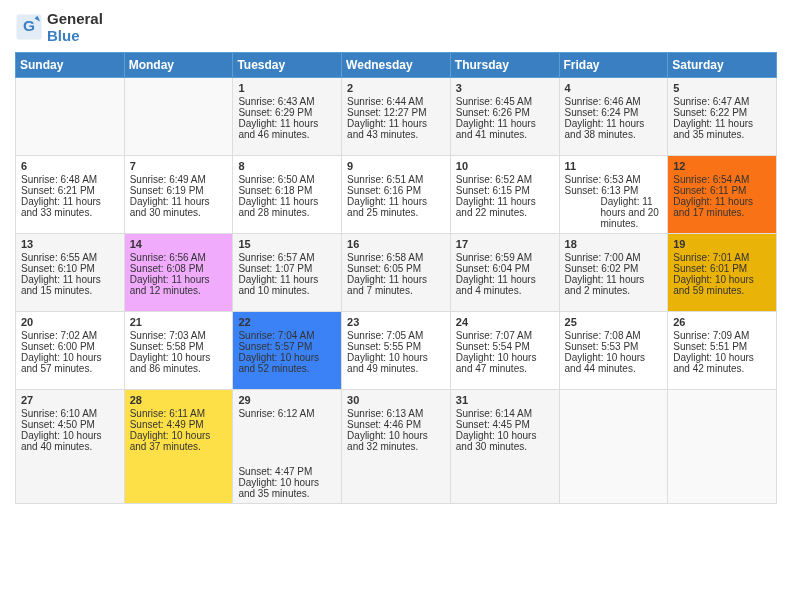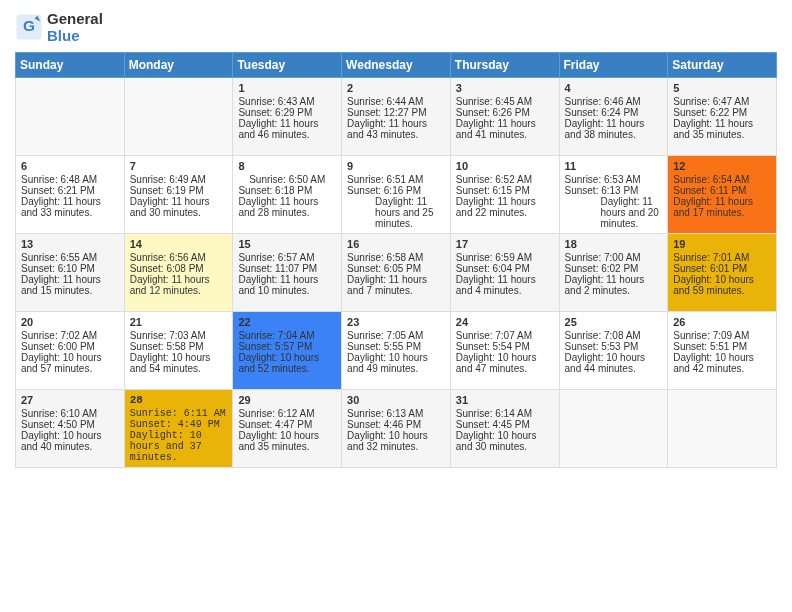--- a/index.html
+++ b/index.html
@@ -164,29 +164,29 @@
             <span style="display: block;">Daylight: 11 hours and 33 minutes.</span>
           </td>
           <td style="background: rgb(255, 255, 255);">
             <span class="day-num">7</span>
             <span style="display: block;">Sunrise: 6:49 AM</span>
             <span style="display: block;">Sunset: 6:19 PM</span>
             <span style="display: block;">Daylight: 11 hours and 30 minutes.</span>
           </td>
           <td style="background: rgb(255, 255, 255);">
             <span class="day-num">8</span>
-            <span style="display: block; text-align: center;">Sunrise: 6:50 AM</span>
+            <span style="display: block;">Sunrise: 6:50 AM</span>
             <span style="display: block;">Sunset: 6:18 PM</span>
             <span style="display: block;">Daylight: 11 hours and 28 minutes.</span>
           </td>
           <td style="background: rgb(255, 255, 255);">
             <span class="day-num">9</span>
             <span style="display: block;">Sunrise: 6:51 AM</span>
             <span style="display: block;">Sunset: 6:16 PM</span>
-            <span style="display: block; margin-left: 28px;">Daylight: 11 hours and 25 minutes.</span>
+            <span style="display: block;">Daylight: 11 hours and 25 minutes.</span>
           </td>
           <td style="background: rgb(255, 255, 255);">
             <span class="day-num">10</span>
             <span style="display: block;">Sunrise: 6:52 AM</span>
             <span style="display: block;">Sunset: 6:15 PM</span>
             <span style="display: block;">Daylight: 11 hours and 22 minutes.</span>
           </td>
           <td style="background: rgb(255, 255, 255);">
             <span class="day-num">11</span>
             <span style="display: block;">Sunrise: 6:53 AM</span>
@@ -200,30 +200,30 @@
             <span style="display: block;">Daylight: 11 hours and 17 minutes.</span>
           </td>
         </tr>
         <tr>
           <td style="background: rgb(245, 245, 245);">
             <span class="day-num">13</span>
             <span style="display: block;">Sunrise: 6:55 AM</span>
             <span style="display: block;">Sunset: 6:10 PM</span>
             <span style="display: block;">Daylight: 11 hours and 15 minutes.</span>
           </td>
-          <td style="background: #fef9c3;">
+          <td style="background: #f0abfc;">
             <span class="day-num">14</span>
             <span style="display: block;">Sunrise: 6:56 AM</span>
             <span style="display: block;">Sunset: 6:08 PM</span>
             <span style="display: block;">Daylight: 11 hours and 12 minutes.</span>
           </td>
           <td style="background: rgb(245, 245, 245);">
             <span class="day-num">15</span>
             <span style="display: block;">Sunrise: 6:57 AM</span>
-            <span style="display: block;">Sunset: 11:07 PM</span>
+            <span style="display: block;">Sunset: 1:07 PM</span>
             <span style="display: block;">Daylight: 11 hours and 10 minutes.</span>
           </td>
           <td style="background: rgb(245, 245, 245);">
             <span class="day-num">16</span>
             <span style="display: block;">Sunrise: 6:58 AM</span>
             <span style="display: block;">Sunset: 6:05 PM</span>
             <span style="display: block;">Daylight: 11 hours and 7 minutes.</span>
           </td>
           <td style="background: rgb(245, 245, 245);">
             <span class="day-num">17</span>
@@ -248,21 +248,21 @@
           <td style="background: rgb(255, 255, 255);">
             <span class="day-num">20</span>
             <span style="display: block;">Sunrise: 7:02 AM</span>
             <span style="display: block;">Sunset: 6:00 PM</span>
             <span style="display: block;">Daylight: 10 hours and 57 minutes.</span>
           </td>
           <td style="background: rgb(255, 255, 255);">
             <span class="day-num">21</span>
             <span style="display: block;">Sunrise: 7:03 AM</span>
             <span style="display: block;">Sunset: 5:58 PM</span>
-            <span style="display: block;">Daylight: 10 hours and 54 minutes.</span>
+            <span style="display: block;">Daylight: 10 hours and 86 minutes.</span>
           </td>
           <td style="background: #3b82f6;">
             <span class="day-num">22</span>
             <span style="display: block;">Sunrise: 7:04 AM</span>
             <span style="display: block;">Sunset: 5:57 PM</span>
             <span style="display: block;">Daylight: 10 hours and 52 minutes.</span>
           </td>
           <td style="background: rgb(255, 255, 255);">
             <span class="day-num">23</span>
             <span style="display: block;">Sunrise: 7:05 AM</span>
@@ -288,30 +288,30 @@
             <span style="display: block;">Daylight: 10 hours and 42 minutes.</span>
           </td>
         </tr>
         <tr>
           <td style="background: rgb(245, 245, 245);">
             <span class="day-num">27</span>
             <span style="display: block;">Sunrise: 6:10 AM</span>
             <span style="display: block;">Sunset: 4:50 PM</span>
             <span style="display: block;">Daylight: 10 hours and 40 minutes.</span>
           </td>
-          <td style="background: #eab308; font-family: Liberation Mono, monospace;">
+          <td style="background: #fde047;">
             <span class="day-num">28</span>
             <span style="display: block;">Sunrise: 6:11 AM</span>
             <span style="display: block;">Sunset: 4:49 PM</span>
             <span style="display: block;">Daylight: 10 hours and 37 minutes.</span>
           </td>
           <td style="background: rgb(245, 245, 245);">
             <span class="day-num">29</span>
             <span style="display: block;">Sunrise: 6:12 AM</span>
-            <span style="display: block;">Sunset: 4:47 PM</span>
+            <span style="display: block; margin-top: 47px;">Sunset: 4:47 PM</span>
             <span style="display: block;">Daylight: 10 hours and 35 minutes.</span>
           </td>
           <td style="background: rgb(245, 245, 245);">
             <span class="day-num">30</span>
             <span style="display: block;">Sunrise: 6:13 AM</span>
             <span style="display: block;">Sunset: 4:46 PM</span>
             <span style="display: block;">Daylight: 10 hours and 32 minutes.</span>
           </td>
           <td style="background: rgb(245, 245, 245);">
             <span class="day-num">31</span>

